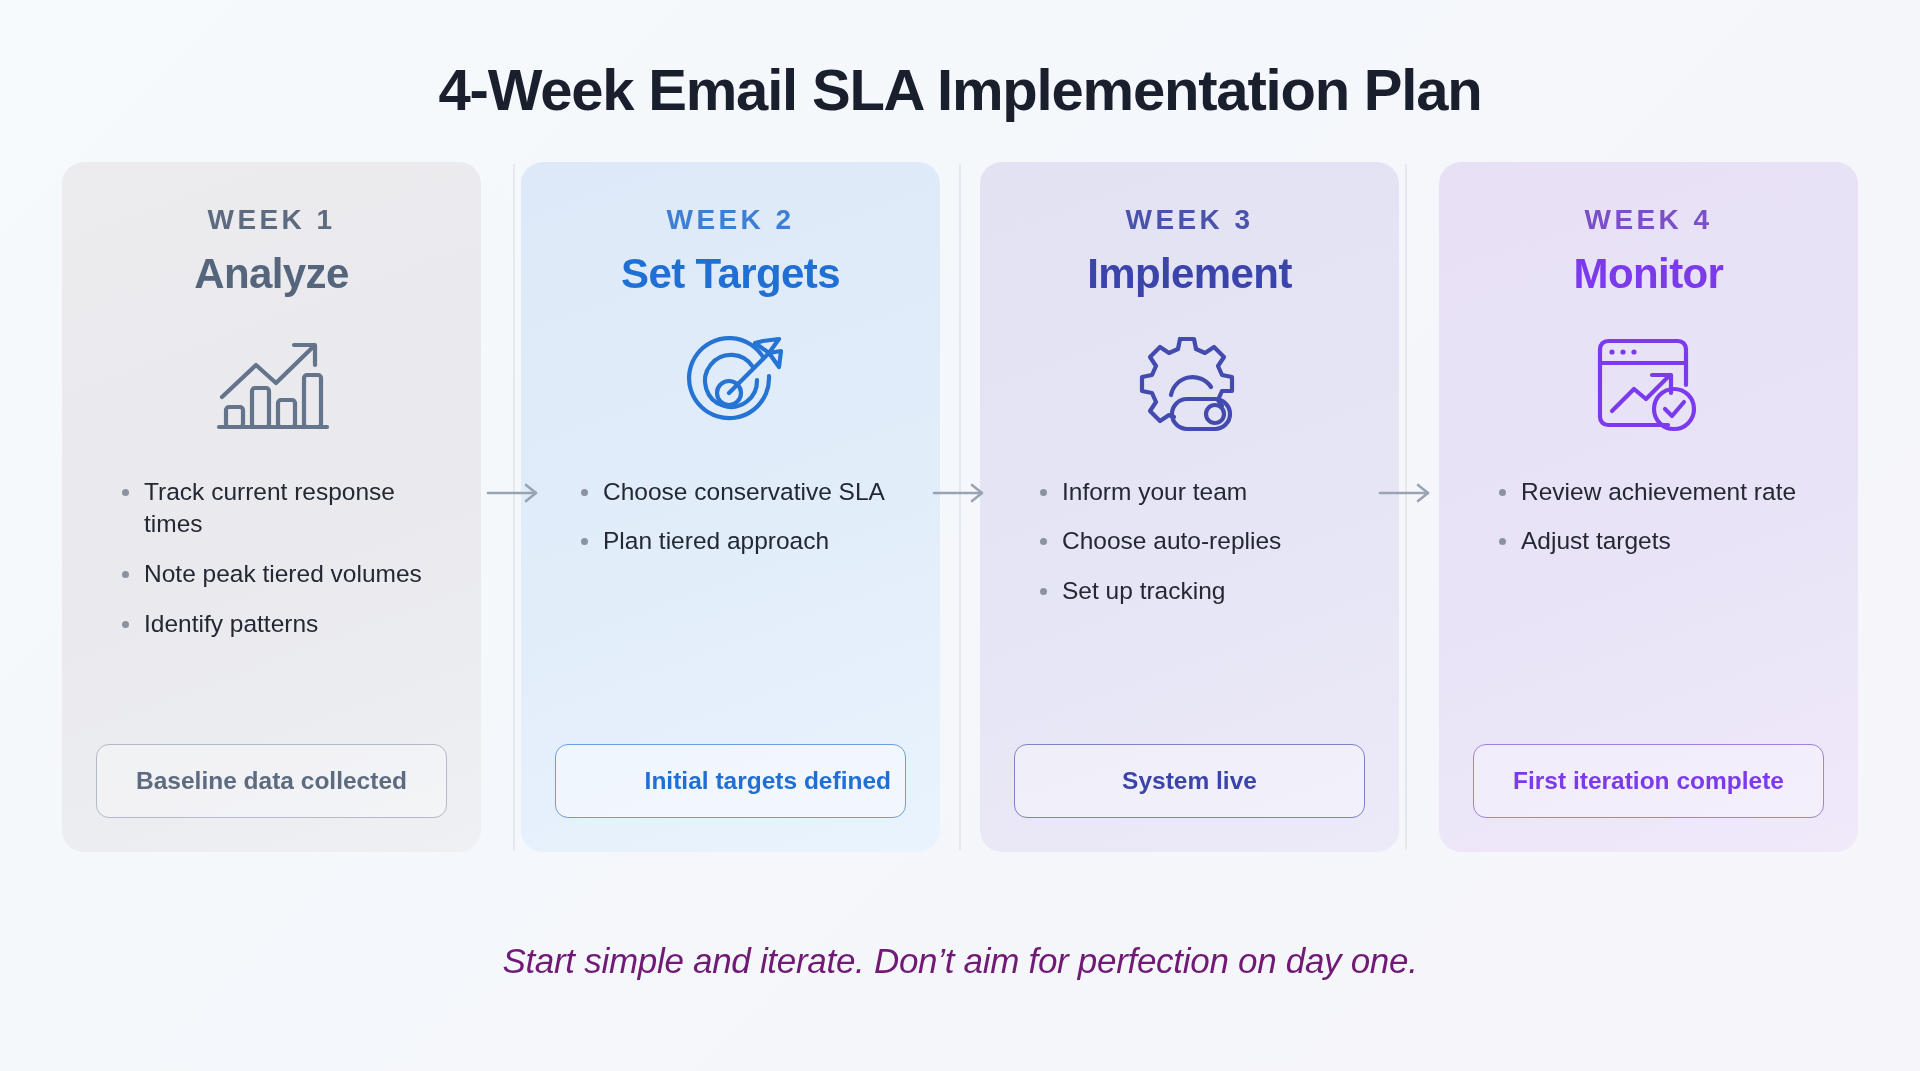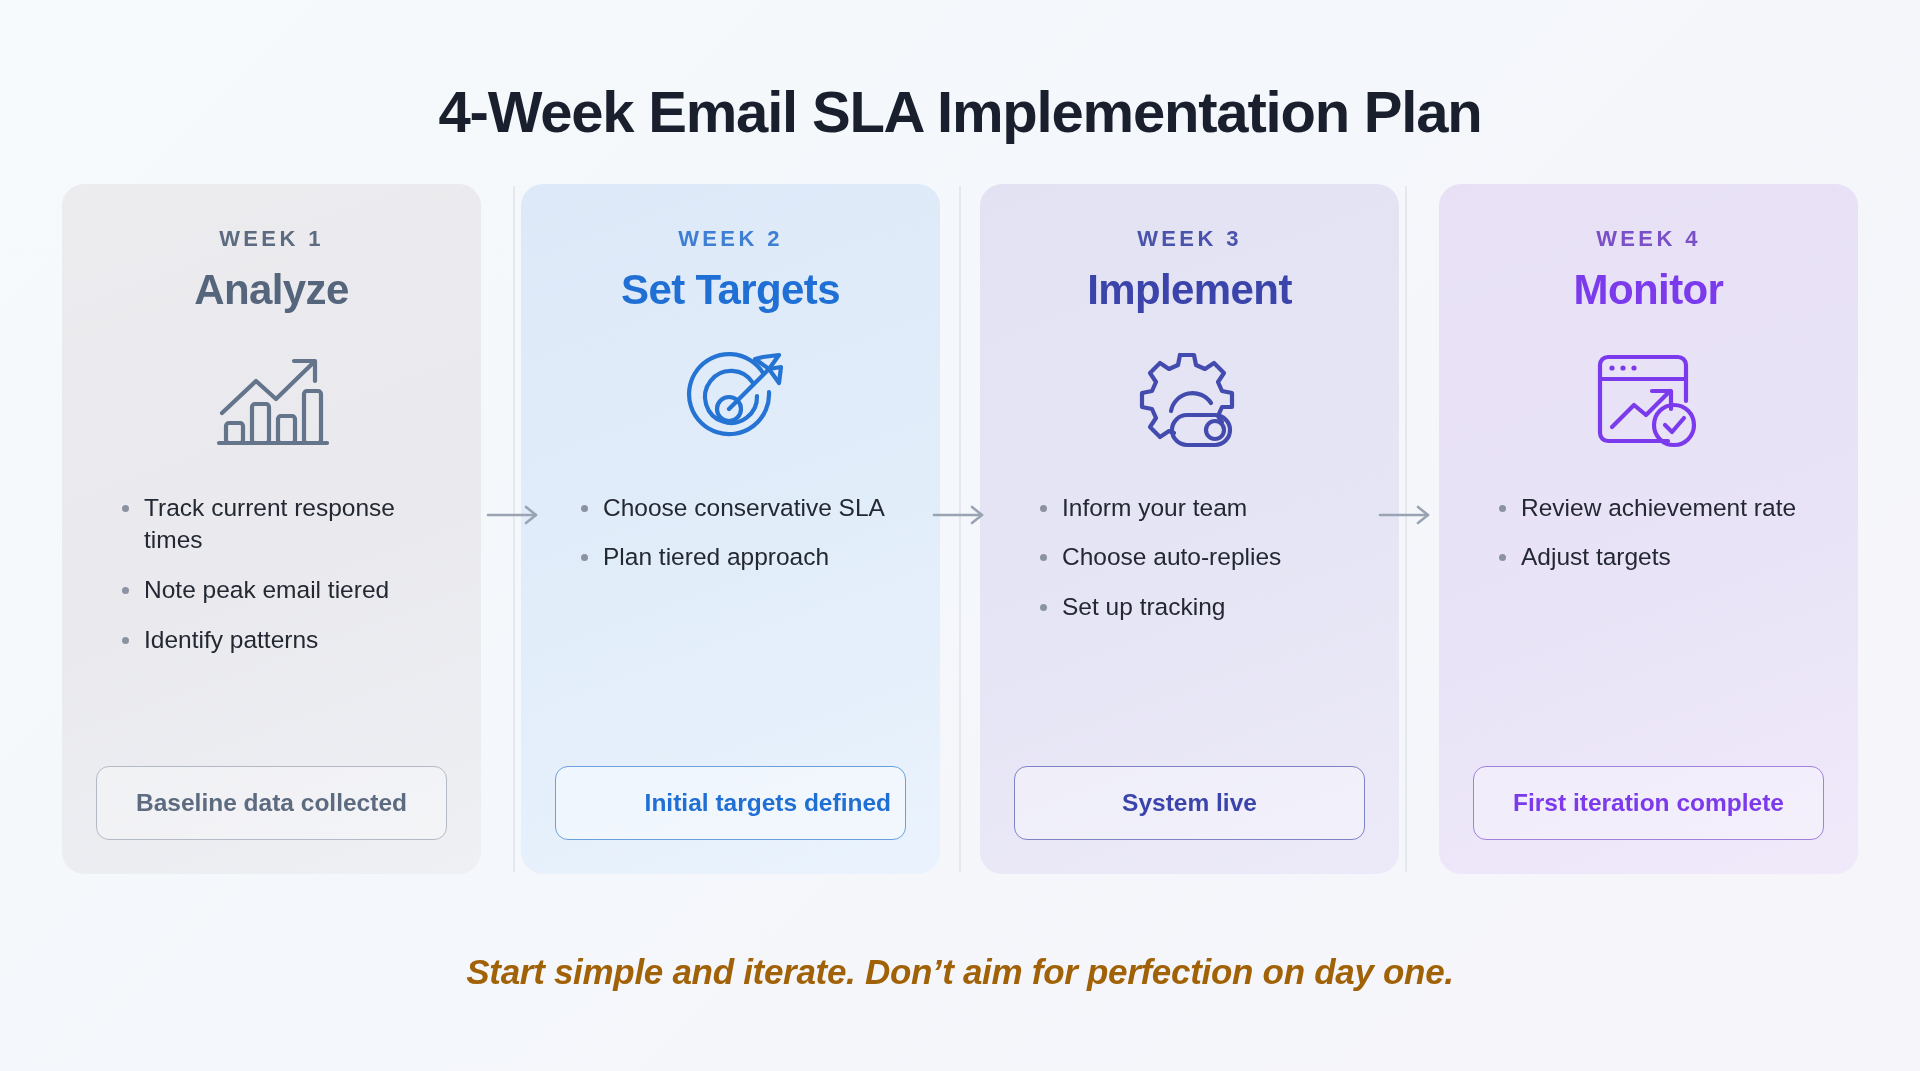--- a/index.html
+++ b/index.html
@@ -29,21 +29,20 @@
   .title-wrap {
     padding-top: 58px;
     text-align: center;
   }
   .title {
     font-size: 58px;
     font-weight: bold;
     letter-spacing: -1.2px;
     color: #1a1f2e;
     line-height: 1.1;
-    margin-top: 22px;
   }
 
   
   .cards-row {
     position: relative;
     margin-top: 40px;
     padding: 0 62px;
     display: flex;
     align-items: stretch;
     gap: 40px;
@@ -59,21 +58,21 @@
     flex-direction: column;
     align-items: center;
   }
 
   .card.c1 { background: linear-gradient(160deg, #ececef 0%, #e9e9ee 55%, #eef0f4 100%); }
   .card.c2 { background: linear-gradient(160deg, #dde9f8 0%, #e2edfa 55%, #eaf3fd 100%); }
   .card.c3 { background: linear-gradient(160deg, #e3e2f3 0%, #e6e5f5 55%, #eceaf8 100%); }
   .card.c4 { background: linear-gradient(160deg, #e8e1f6 0%, #e9e3f7 55%, #efe9fa 100%); }
 
   .week-label {
-    font-size: 22px;
+    font-size: 28px;
     font-weight: bold;
     letter-spacing: 3.4px;
     text-transform: uppercase;
   }
   .card.c1 .week-label { color: #5d6b80; }
   .card.c2 .week-label { color: #3e7fd4; }
   .card.c3 .week-label { color: #4a53ab; }
   .card.c4 .week-label { color: #7b4fc7; }
 
   .phase-title {
@@ -184,23 +183,22 @@
   
   .footer {
     flex: 1 1 auto;
     display: flex;
     align-items: center;
     justify-content: center;
   }
   .footer-text {
     font-size: 35px;
     font-style: italic;
-    color: #a16207;
+    color: #701a75;
     letter-spacing: -0.3px;
-    font-weight: bold;
   }
 </style>
 </head>
 <body>
 
 <div class="page">
 
   <div class="title-wrap">
     <h1 class="title">4-Week Email SLA Implementation Plan</h1>
   </div>
@@ -216,21 +214,21 @@
           <path d="M80 10 L101 10 L101 30"></path>
           <rect x="12" y="72" width="17" height="20" rx="3"></rect>
           <rect x="38" y="53" width="17" height="39" rx="3"></rect>
           <rect x="64" y="65" width="17" height="27" rx="3"></rect>
           <rect x="90" y="40" width="17" height="52" rx="3"></rect>
           <path d="M5 92 L113 92"></path>
         </svg>
       </div>
       <ul class="bullets">
         <li>Track current response times</li>
-        <li>Note peak email tiered</li>
+        <li>Note peak tiered volumes</li>
         <li>Identify patterns</li>
       </ul>
       <div class="badge-spacer"></div>
       <div class="badge">Baseline data collected</div>
     </div>
 
     <div class="card c2">
       <div class="week-label">WEEK 2</div>
       <div class="phase-title">Set Targets</div>
       <div class="icon-wrap">

